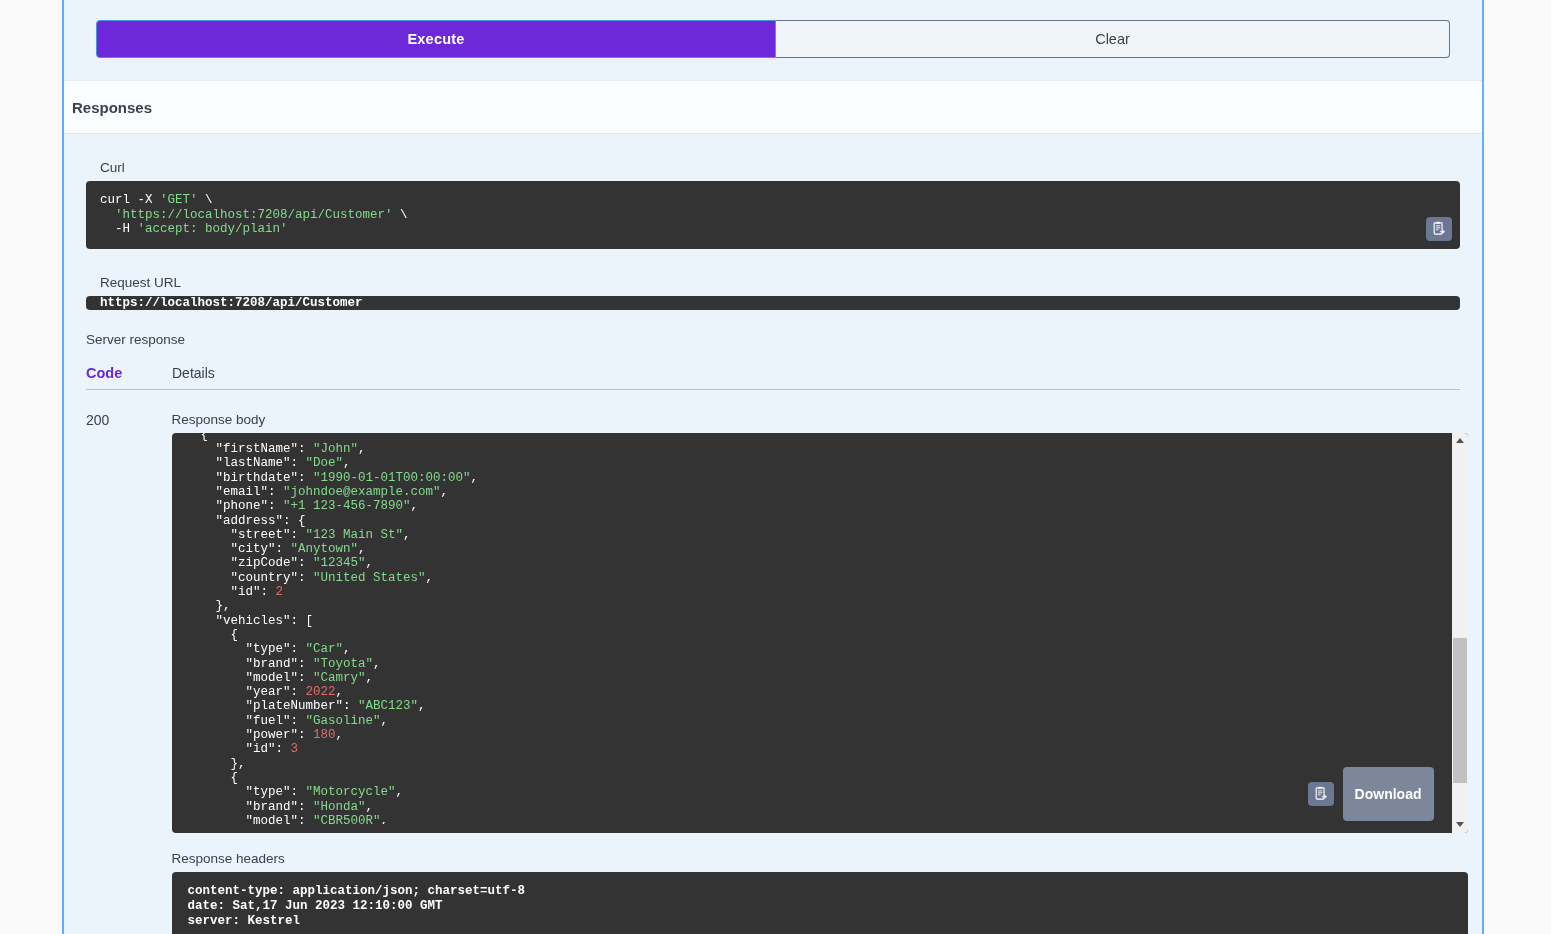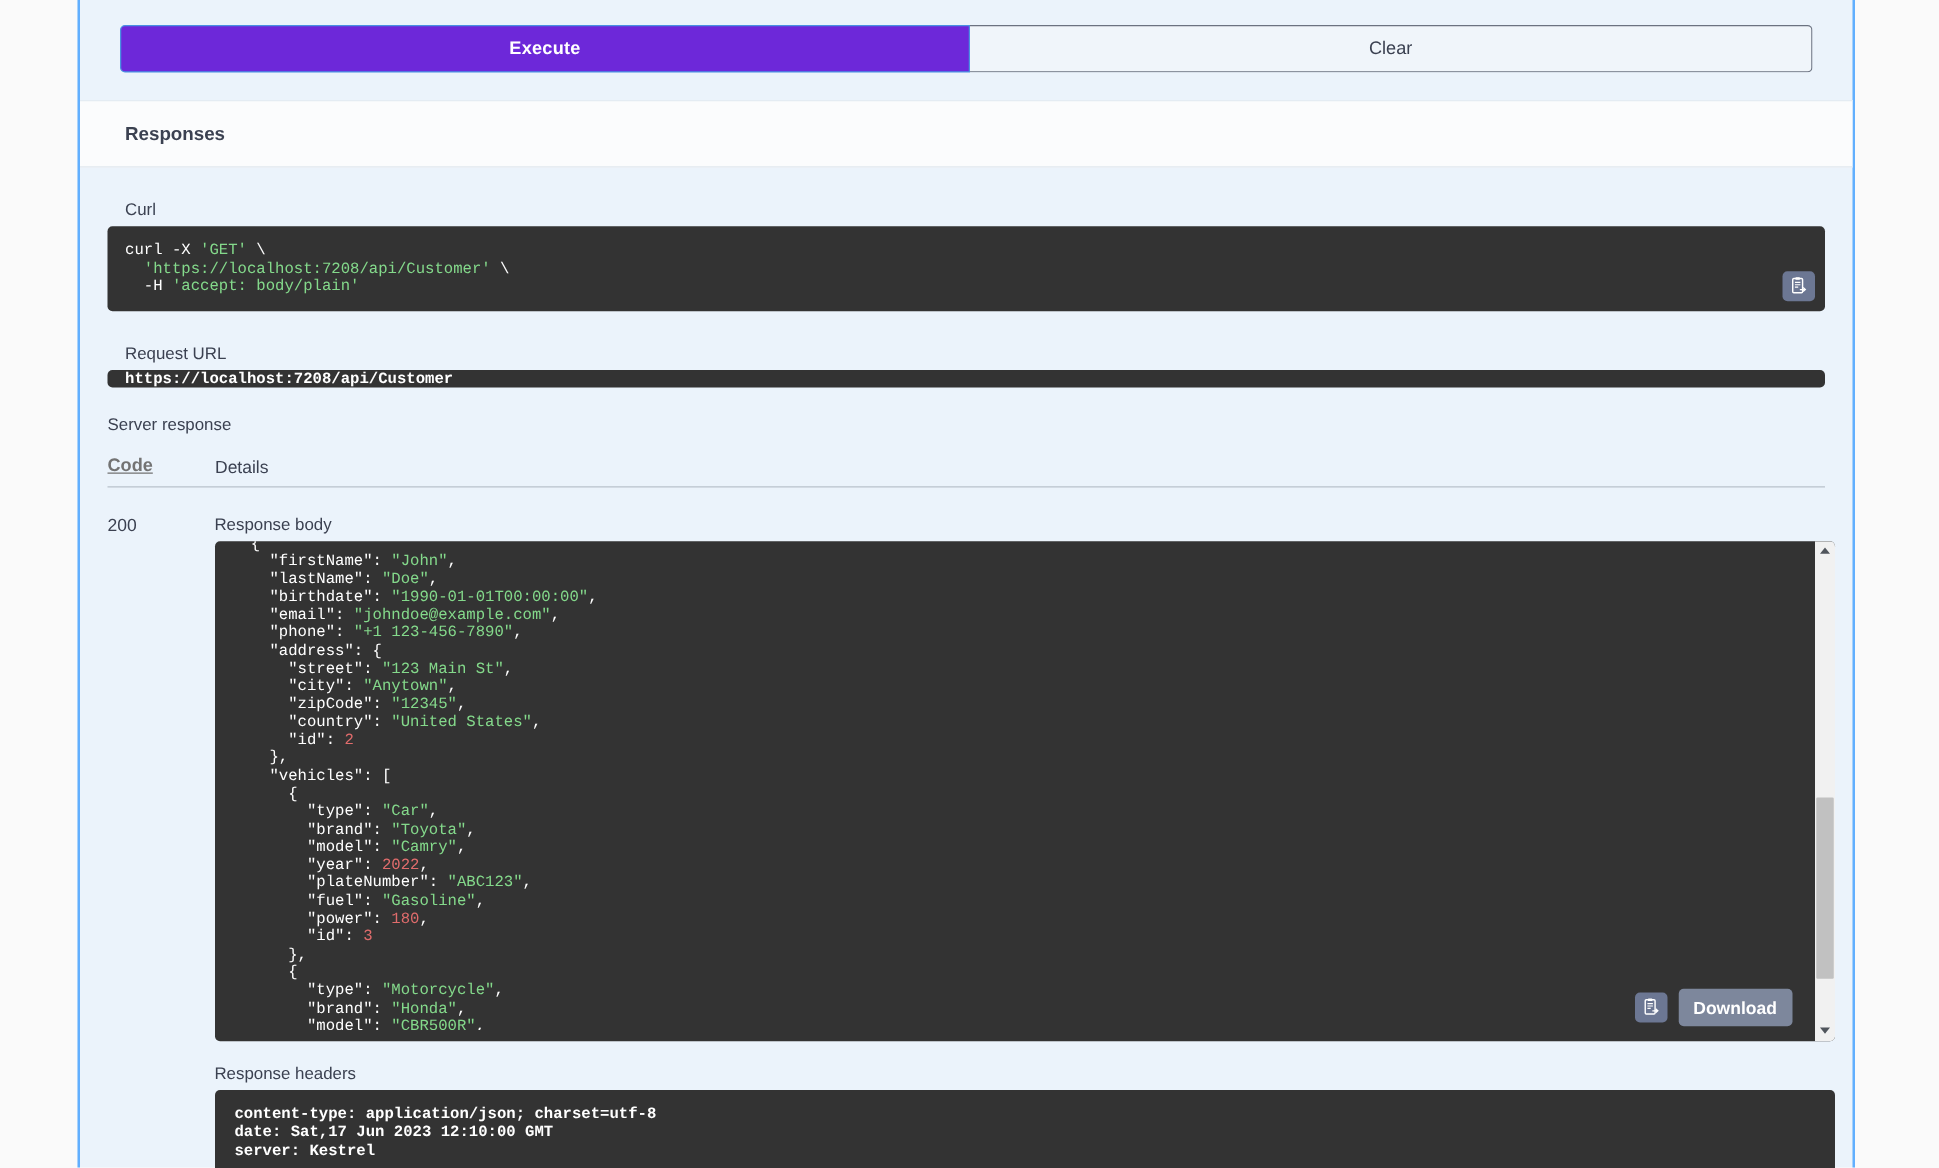--- a/index.html
+++ b/index.html
@@ -60,21 +60,21 @@
   }
 
   
   .responses-head {
     margin-top: 22px;
     height: 54px;
     background: #fbfcfd;
     border-top: 1px solid #e4ecf3;
     border-bottom: 1px solid #e1e8ee;
     display: flex; align-items: center;
-    padding-left: 36px;
+    padding-left: 8px;
   }
   .responses-head h4 {
     margin: 0;
     font-size: 15px;
     font-weight: bold;
     color: #3b4151;
     font-family: "Liberation Sans", sans-serif;
   }
 
   .body-wrap { padding: 0 22px; }
@@ -132,22 +132,21 @@
   .tbl-head {
     display: flex;
     margin-top: 18px;
     padding-bottom: 8px;
     border-bottom: 1px solid #b9c2cc;
   }
   .th-code {
     width: 86px;
     font-size: 14.5px;
     font-weight: bold;
-    color: #737373;
-    text-decoration: underline;
+    color: #6d28d9;
   }
   .th-details {
     font-size: 14px;
     color: #3b4151;
   }
   .tbl-row { display: flex; padding-top: 22px; }
   .td-code {
     width: 86px;
     font-size: 14px;
     color: #3b4151;
@@ -224,21 +223,21 @@
     display: flex; align-items: center; gap: 9px;
   }
   .dl-btn {
     background: #7d879c;
     color: #ffffff;
     border: none;
     border-radius: 4px;
     font-size: 14px;
     font-weight: bold;
     font-family: "Liberation Sans", sans-serif;
-    padding: 7px 12px;
+    padding: 19px 12px;
     cursor: pointer;
   }
 
   .resp-head-block {
     background: #333333;
     border-radius: 4px;
     color: #ffffff;
     font-family: "Liberation Mono", "DejaVu Sans Mono", monospace;
     font-size: 12.5px;
     font-weight: bold;

